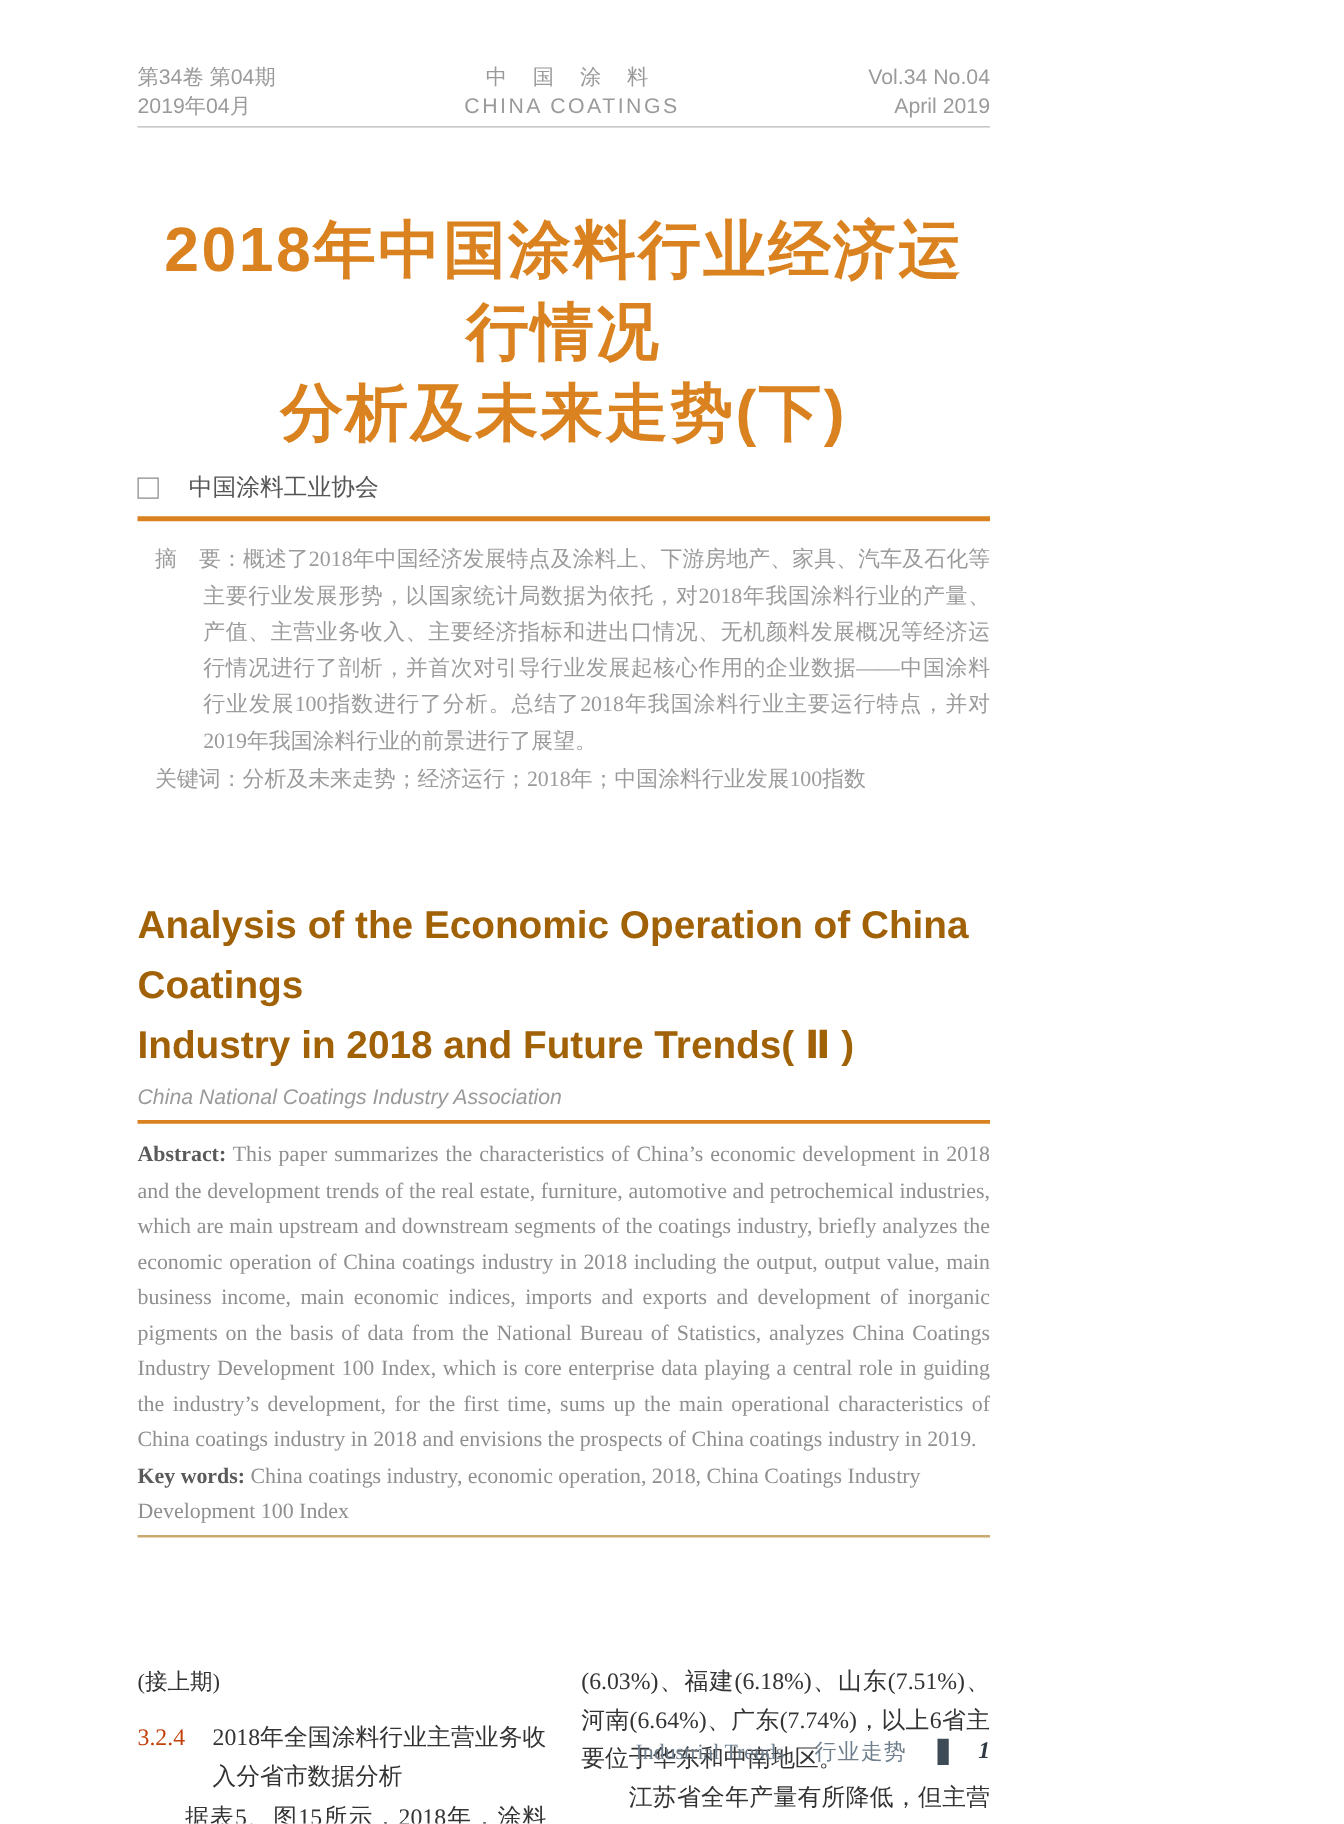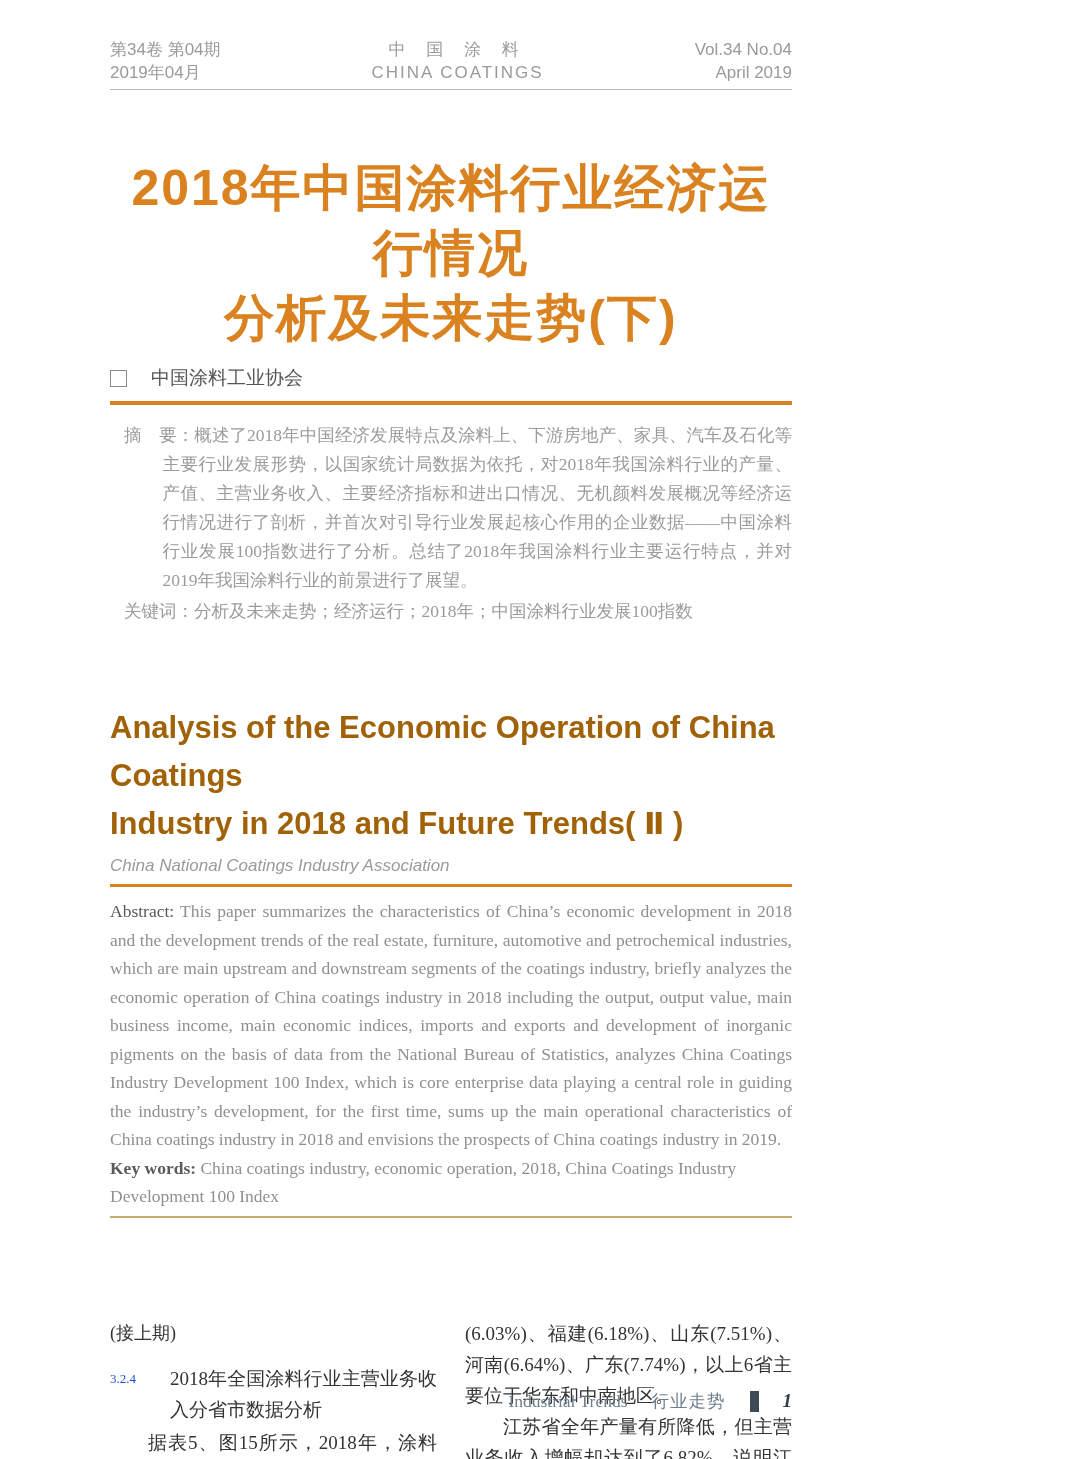--- a/index.html
+++ b/index.html
@@ -4,21 +4,21 @@
 <style>
   html,body{margin:0;padding:0;background:#ffffff;}
   .page{
     position:relative;
     width:902px;height:1459px;
     background:#ffffff;
     overflow:hidden;
     font-family:"Liberation Serif","DejaVu Serif",serif;
     color:#3b3b3b;
     box-sizing:border-box;
-    padding:0 110px;
+    padding:12px 110px;
   }
   
   .runhead{
     display:flex;justify-content:space-between;align-items:flex-end;
     padding-top:38px;
     font-family:"Liberation Sans","DejaVu Sans",sans-serif;
     color:#9a9a9a;font-size:17px;line-height:23px;
   }
   .runhead .col{white-space:nowrap;}
   .runhead .center{text-align:center;}
@@ -75,36 +75,36 @@
     font-family:"Liberation Sans","DejaVu Sans",sans-serif;
     font-size:17px;color:#9a9a9a;font-style:italic;
   }
   .en-rule{border:none;border-top:3px solid #d9821f;margin:8px 0 0 0;}
 
   
   .abs-en{
     margin-top:10px;color:#8f8f8f;font-size:17.5px;line-height:28.5px;
     text-align:justify;
   }
-  .abs-en .lbl{font-weight:normal;color:#5a5a5a;}
+  .abs-en .lbl{font-weight:bold;color:#5a5a5a;}
   .kw-en{margin-top:0;color:#8f8f8f;font-size:17.5px;line-height:28.5px;}
   .kw-en .lbl{font-weight:bold;color:#5a5a5a;}
   .kw-rule{border:none;border-top:2px solid #c9a96e;margin:5px 0 0 0;}
 
   
   .body-cols{
     margin-top:100px;
     display:flex;gap:28px;
     font-size:19px;line-height:31px;color:#333;
     text-align:justify;
   }
   .body-cols .col{width:413px;}
   .continued{font-size:18px;margin:0 0 14px 0;}
   .sec-head{display:flex;margin:0 0 2px 0;}
-  .sec-no{color:#1d4ed8;width:60px;flex:none;font-size:13px;}
+  .sec-no{color:#c2410c;width:60px;flex:none;font-size:19px;}
   .sec-title{flex:1;}
   .para-indent{text-indent:2em;margin:0;}
   .para{margin:0;}
 
   
   .page-footer{
     position:absolute;right:110px;bottom:46px;
     display:flex;align-items:center;gap:24px;
     color:#6e7e8c;font-size:17.5px;
   }

